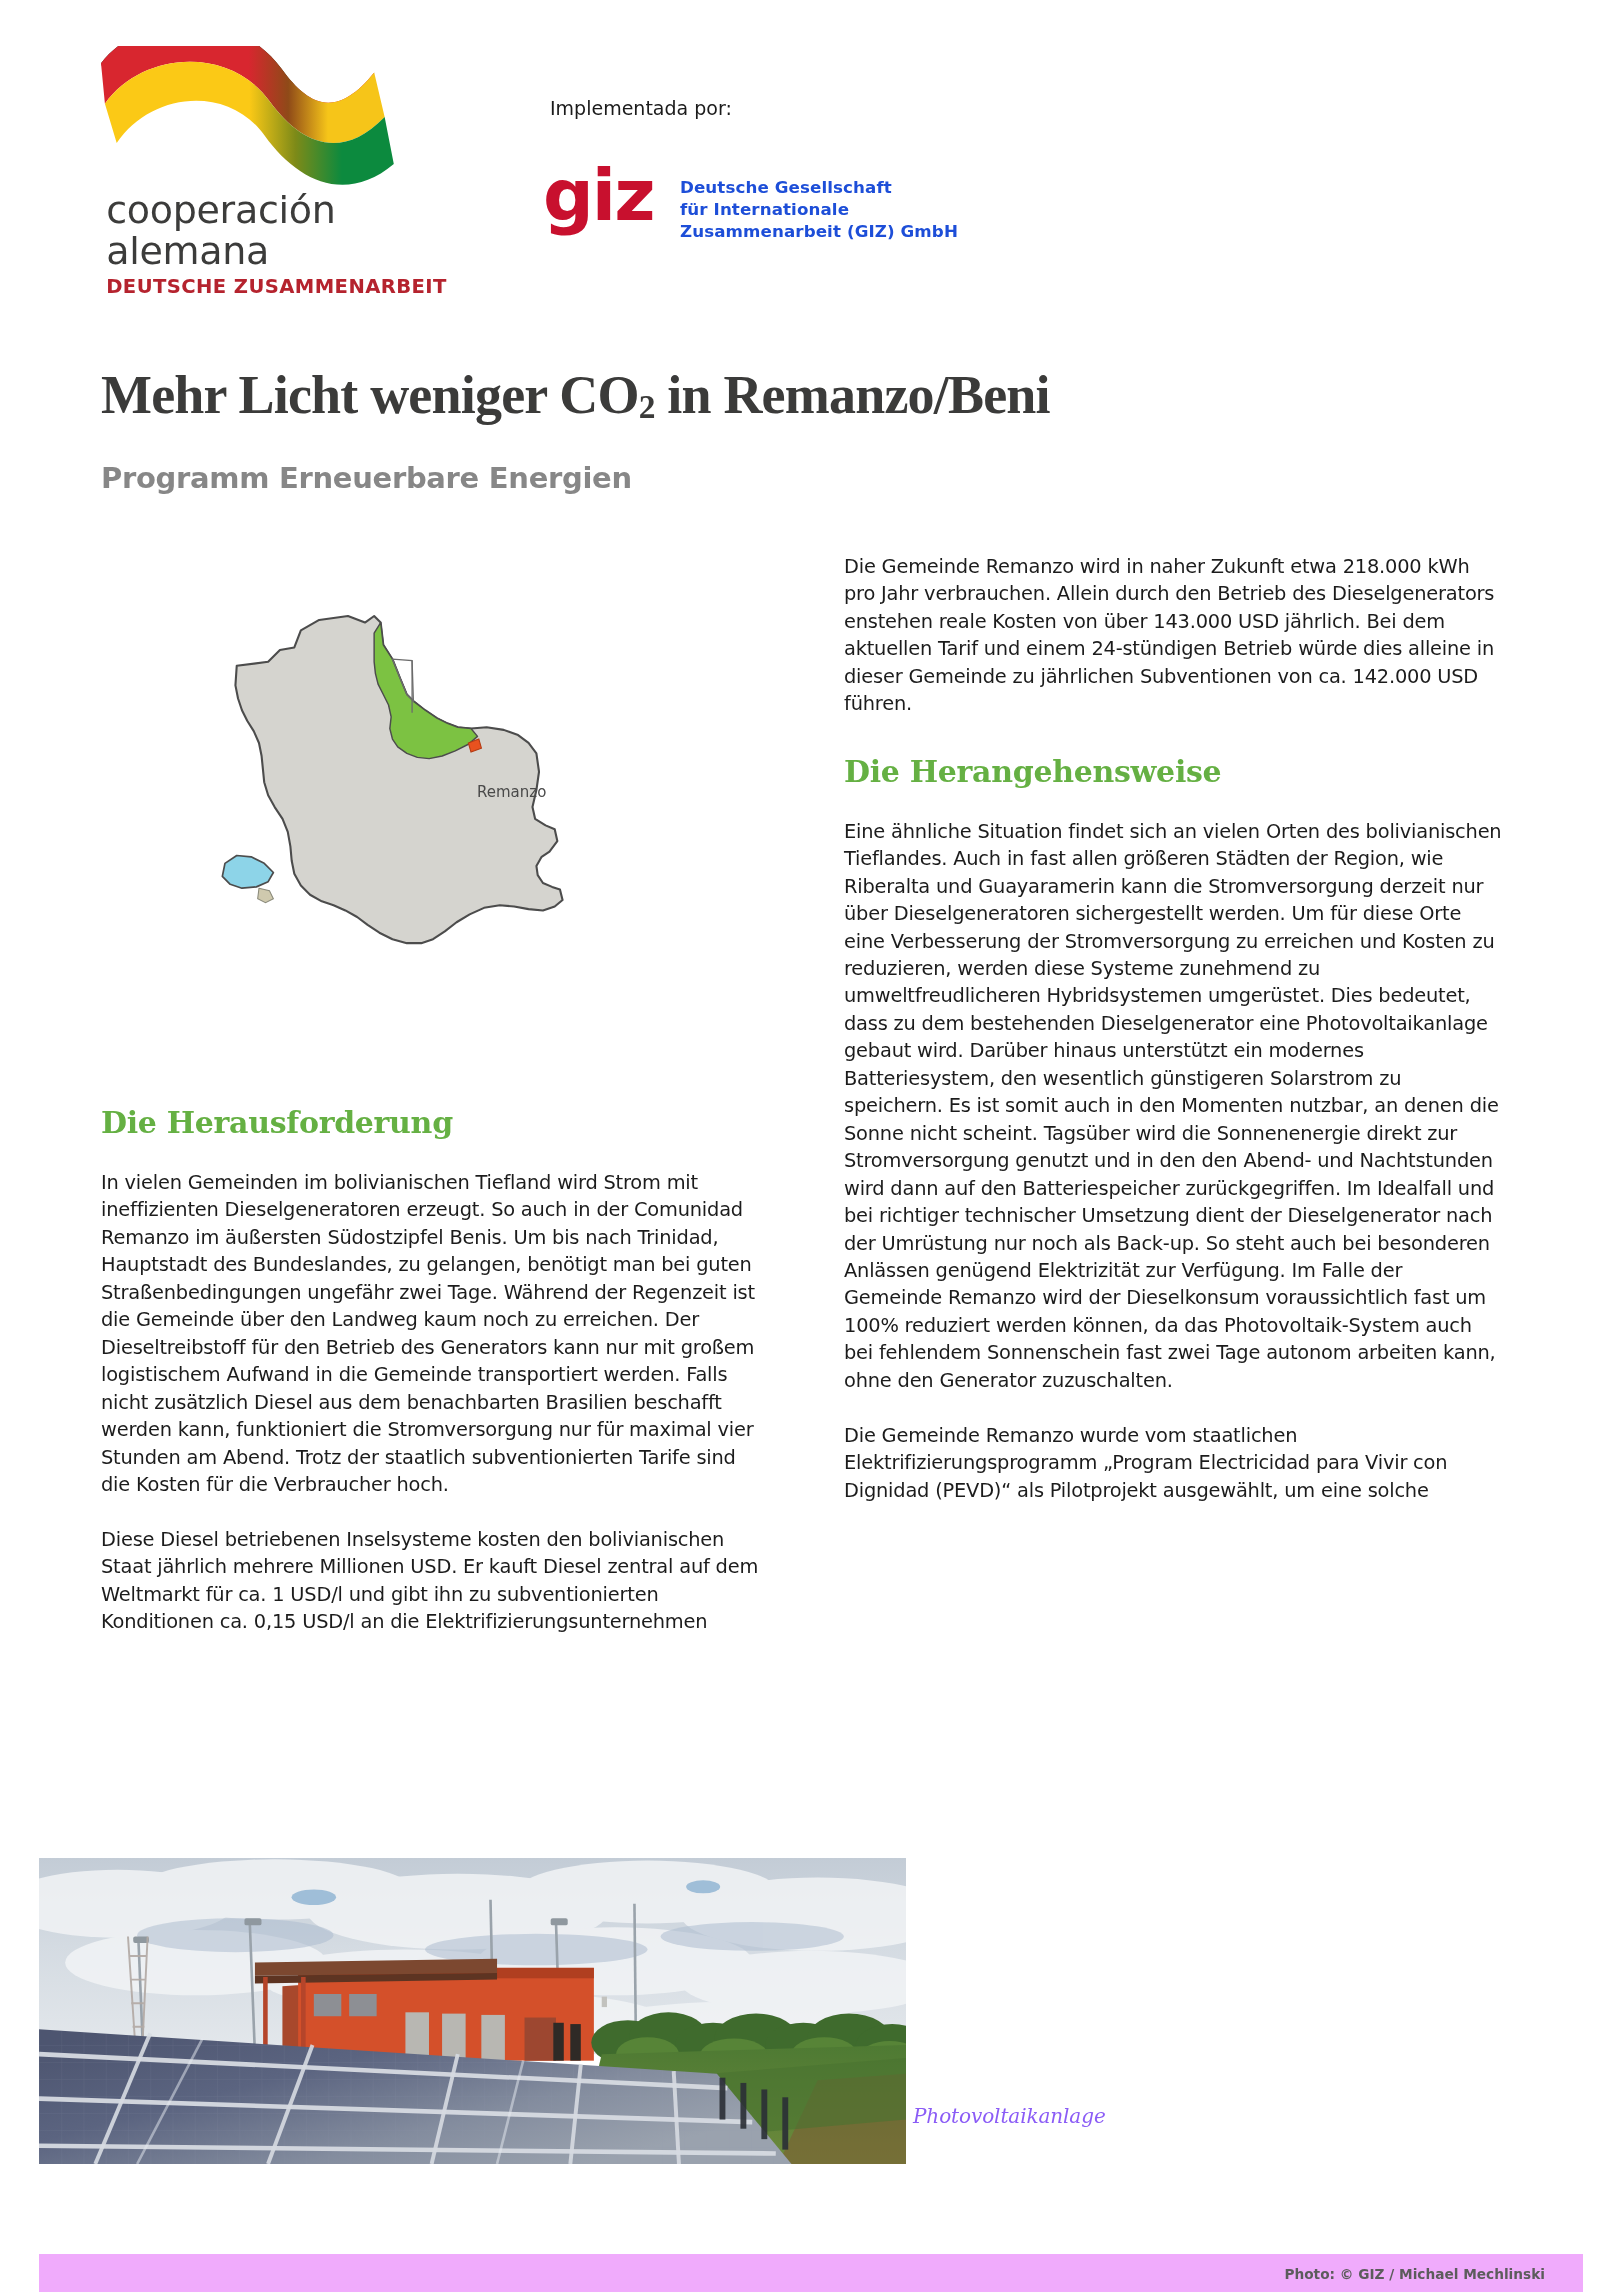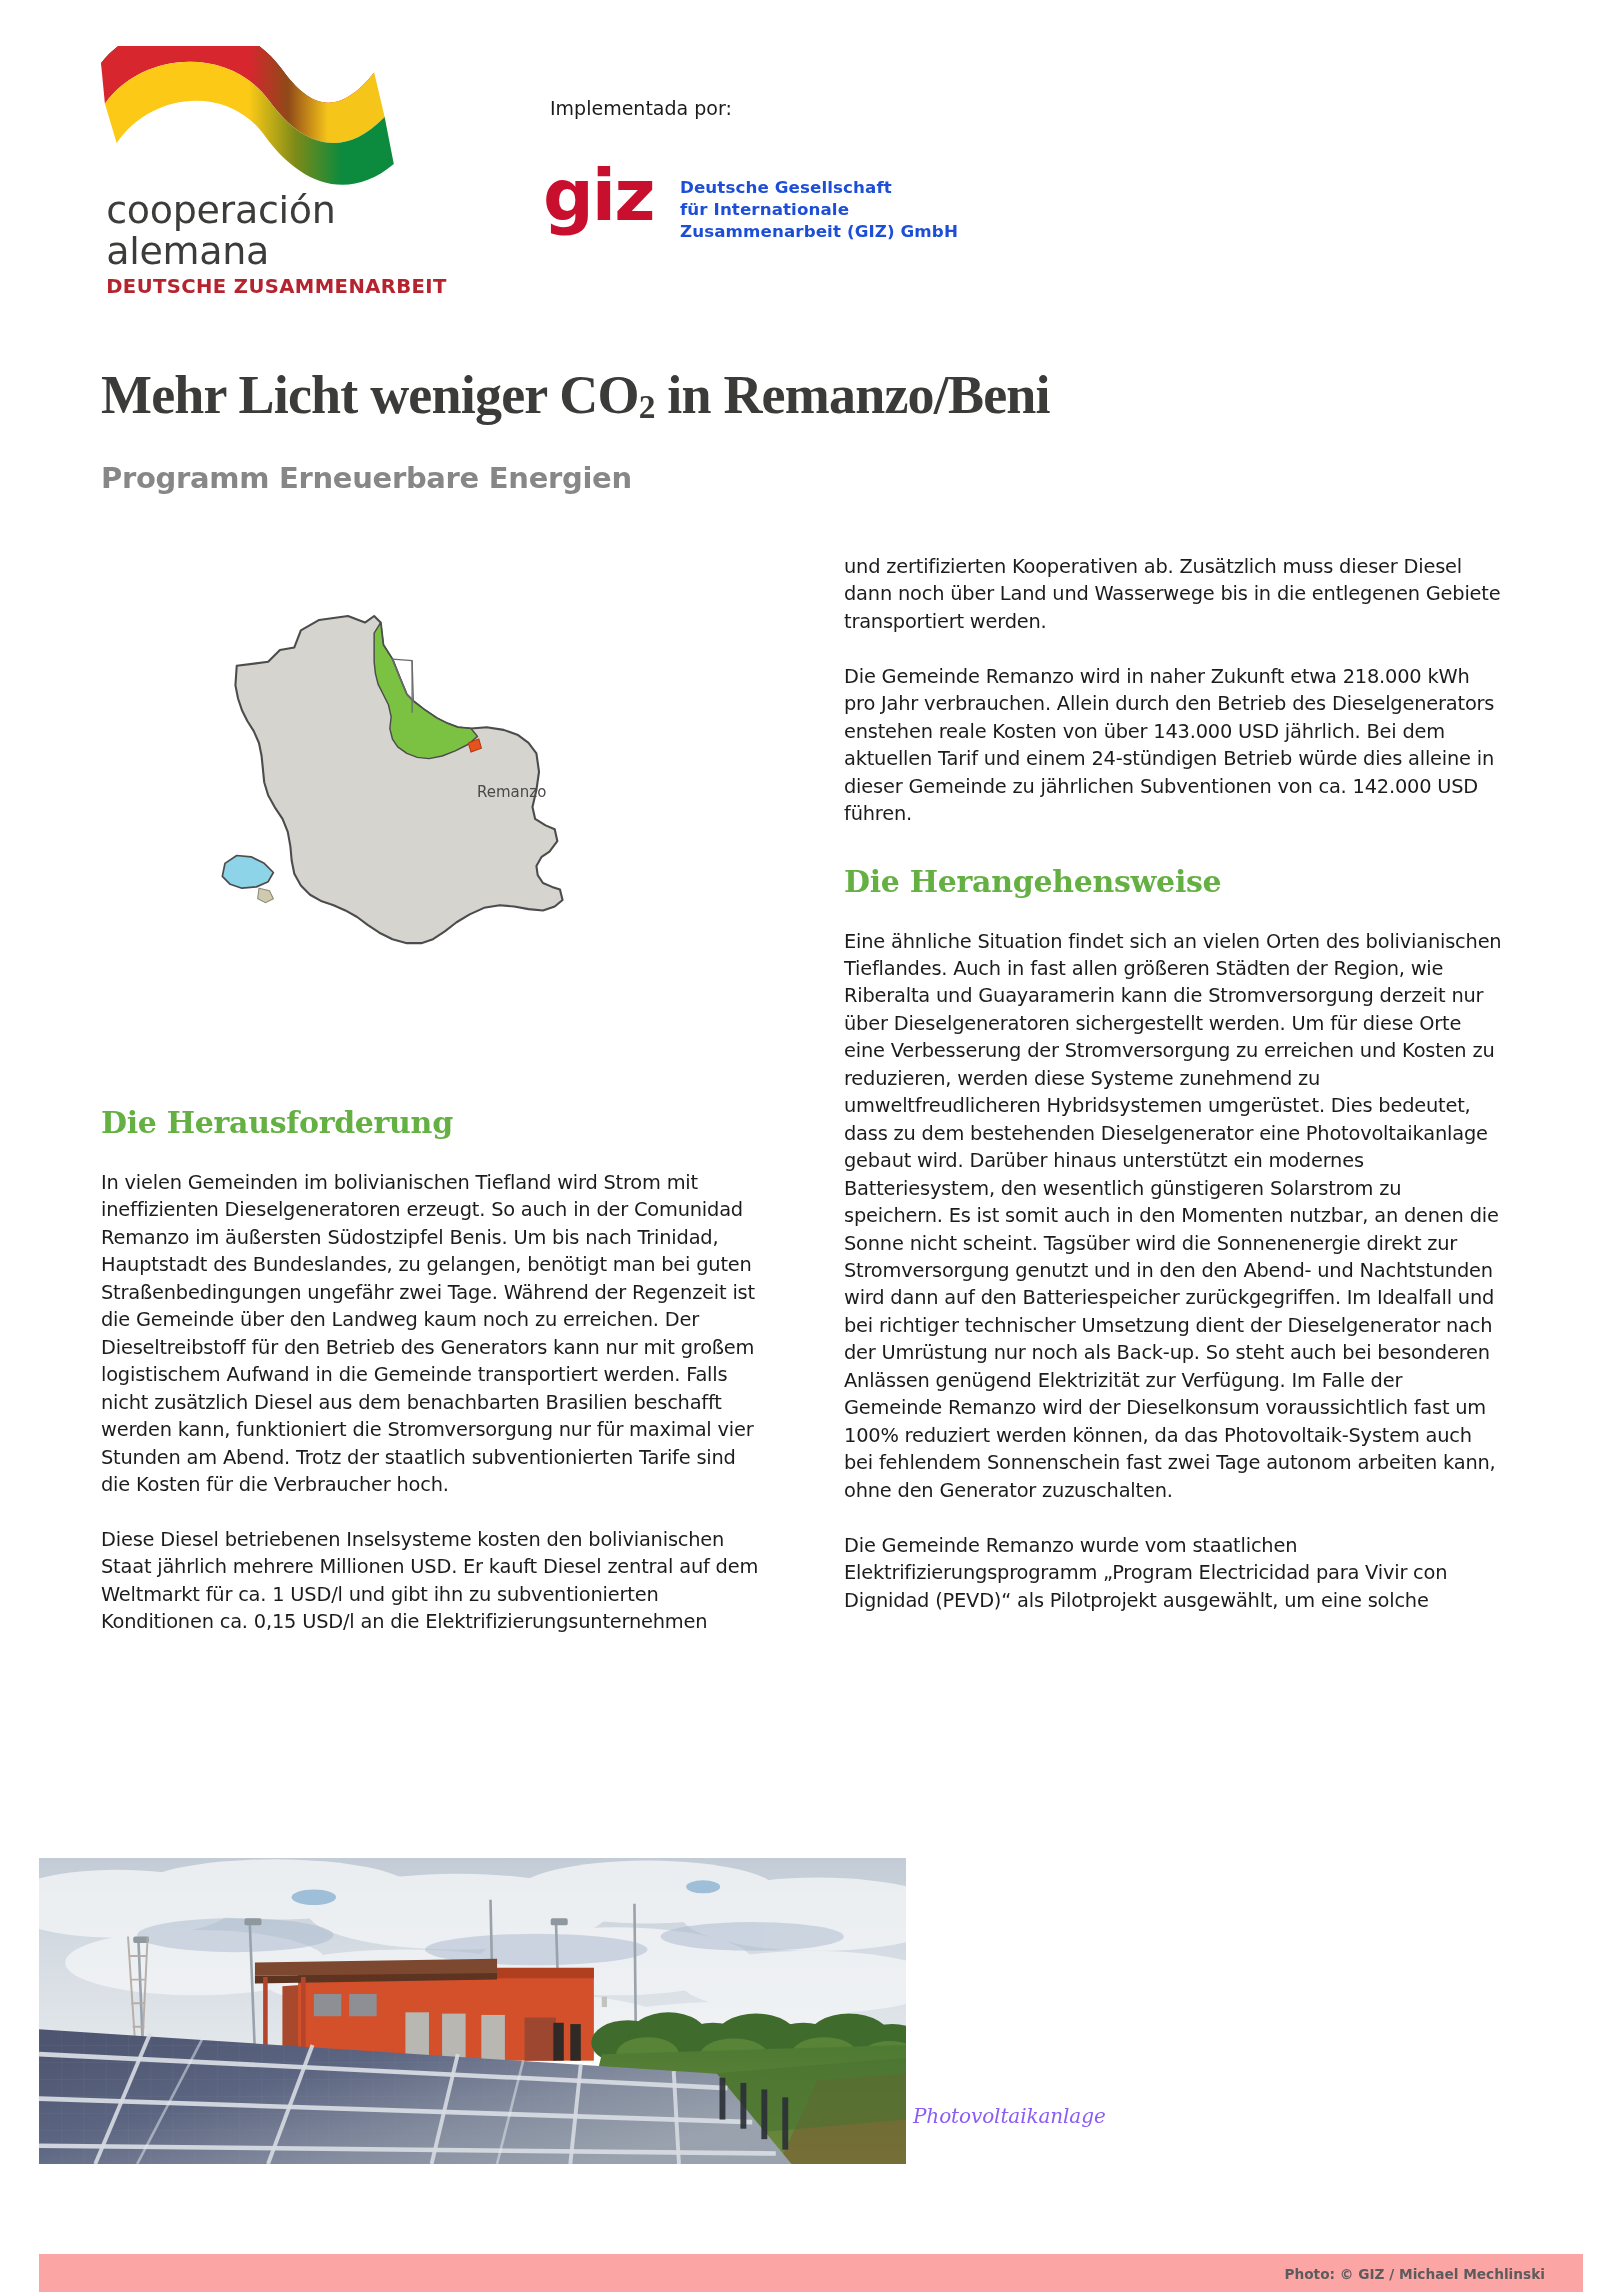--- a/index.html
+++ b/index.html
@@ -196,21 +196,21 @@
     color: #8b5cf6;
     letter-spacing: -0.1px;
     white-space: nowrap;
   }
 
   
   #footer-bar {
     position: absolute;
     left: 39px; top: 2254px;
     width: 1544px; height: 38px;
-    background: #fca5a5;
+    background: #f0abfc;
   }
   #photo-credit {
     position: absolute;
     right: 38px;
     top: 11.8px;
     font-family: "DejaVu Sans", sans-serif;
     font-size: 13.7px;
     font-weight: 700;
     color: #5c5c5c;
     white-space: nowrap;
@@ -296,21 +296,20 @@
   <div id="map-label">Remanzo</div>
 </div>
 
 <div class="column" id="col-left">
   <h2 class="section-heading">Die Herausforderung</h2>
   <p class="body-text">In vielen Gemeinden im bolivianischen Tiefland wird Strom mit ineffizienten Dieselgeneratoren erzeugt. So auch in der Comunidad Remanzo im äußersten Südostzipfel Benis. Um bis nach Trinidad, Hauptstadt des Bundeslandes, zu gelangen, benötigt man bei guten Straßenbedingungen ungefähr zwei Tage. Während der Regenzeit ist die Gemeinde über den Landweg kaum noch zu erreichen. Der Dieseltreibstoff für den Betrieb des Generators kann nur mit großem logistischem Aufwand in die Gemeinde transportiert werden. Falls nicht zusätzlich Diesel aus dem benachbarten Brasilien beschafft werden kann, funktioniert die Stromversorgung nur für maximal vier Stunden am Abend. Trotz der staatlich subventionierten Tarife sind die Kosten für die Verbraucher hoch.</p>
   <p class="body-text">Diese Diesel betriebenen Inselsysteme kosten den bolivianischen Staat jährlich mehrere Millionen USD. Er kauft Diesel zentral auf dem Weltmarkt für ca. 1 USD/l und gibt ihn zu subventionierten Konditionen ca. 0,15 USD/l an die Elektrifizierungsunternehmen</p>
 </div>
 
 <div class="column" id="col-right">
-  <p class="body-text">und zertifizierten Kooperativen ab. Zusätzlich muss dieser Diesel dann noch über Land und Wasserwege bis in die entlegenen Gebiete transportiert werden.</p>
   <p class="body-text">Die Gemeinde Remanzo wird in naher Zukunft etwa 218.000 kWh pro Jahr verbrauchen. Allein durch den Betrieb des Dieselgenerators enstehen reale Kosten von über 143.000 USD jährlich. Bei dem aktuellen Tarif und einem 24-stündigen Betrieb würde dies alleine in dieser Gemeinde zu jährlichen Subventionen von ca. 142.000 USD führen.</p>
   <h2 class="section-heading">Die Herangehensweise</h2>
   <p class="body-text">Eine ähnliche Situation findet sich an vielen Orten des bolivianischen Tieflandes. Auch in fast allen größeren Städten der Region, wie Riberalta und Guayaramerin kann die Stromversorgung derzeit nur über Dieselgeneratoren sichergestellt werden. Um für diese Orte eine Verbesserung der Stromversorgung zu erreichen und Kosten zu reduzieren, werden diese Systeme zunehmend zu umweltfreudlicheren Hybridsystemen umgerüstet. Dies bedeutet, dass zu dem bestehenden Dieselgenerator eine Photovoltaikanlage gebaut wird. Darüber hinaus unterstützt ein modernes Batteriesystem, den wesentlich günstigeren Solarstrom zu speichern. Es ist somit auch in den Momenten nutzbar, an denen die Sonne nicht scheint. Tagsüber wird die Sonnenenergie direkt zur Stromversorgung genutzt und in den den Abend- und Nachtstunden wird dann auf den Batteriespeicher zurückgegriffen. Im Idealfall und bei richtiger technischer Umsetzung dient der Dieselgenerator nach der Umrüstung nur noch als Back-up. So steht auch bei besonderen Anlässen genügend Elektrizität zur Verfügung. Im Falle der Gemeinde Remanzo wird der Dieselkonsum voraussichtlich fast um 100% reduziert werden können, da das Photovoltaik-System auch bei fehlendem Sonnenschein fast zwei Tage autonom arbeiten kann, ohne den Generator zuzuschalten.</p>
   <p class="body-text">Die Gemeinde Remanzo wurde vom staatlichen Elektrifizierungsprogramm „Program Electricidad para Vivir con Dignidad (PEVD)“ als Pilotprojekt ausgewählt, um eine solche</p>
 </div>
 
 <div id="photo-figure">
   <svg id="photo-svg" width="867" height="306" viewBox="0 0 1325 468" preserveAspectRatio="none">
     <defs>
       <linearGradient id="skyGrad" x1="0" y1="0" x2="0" y2="1">

